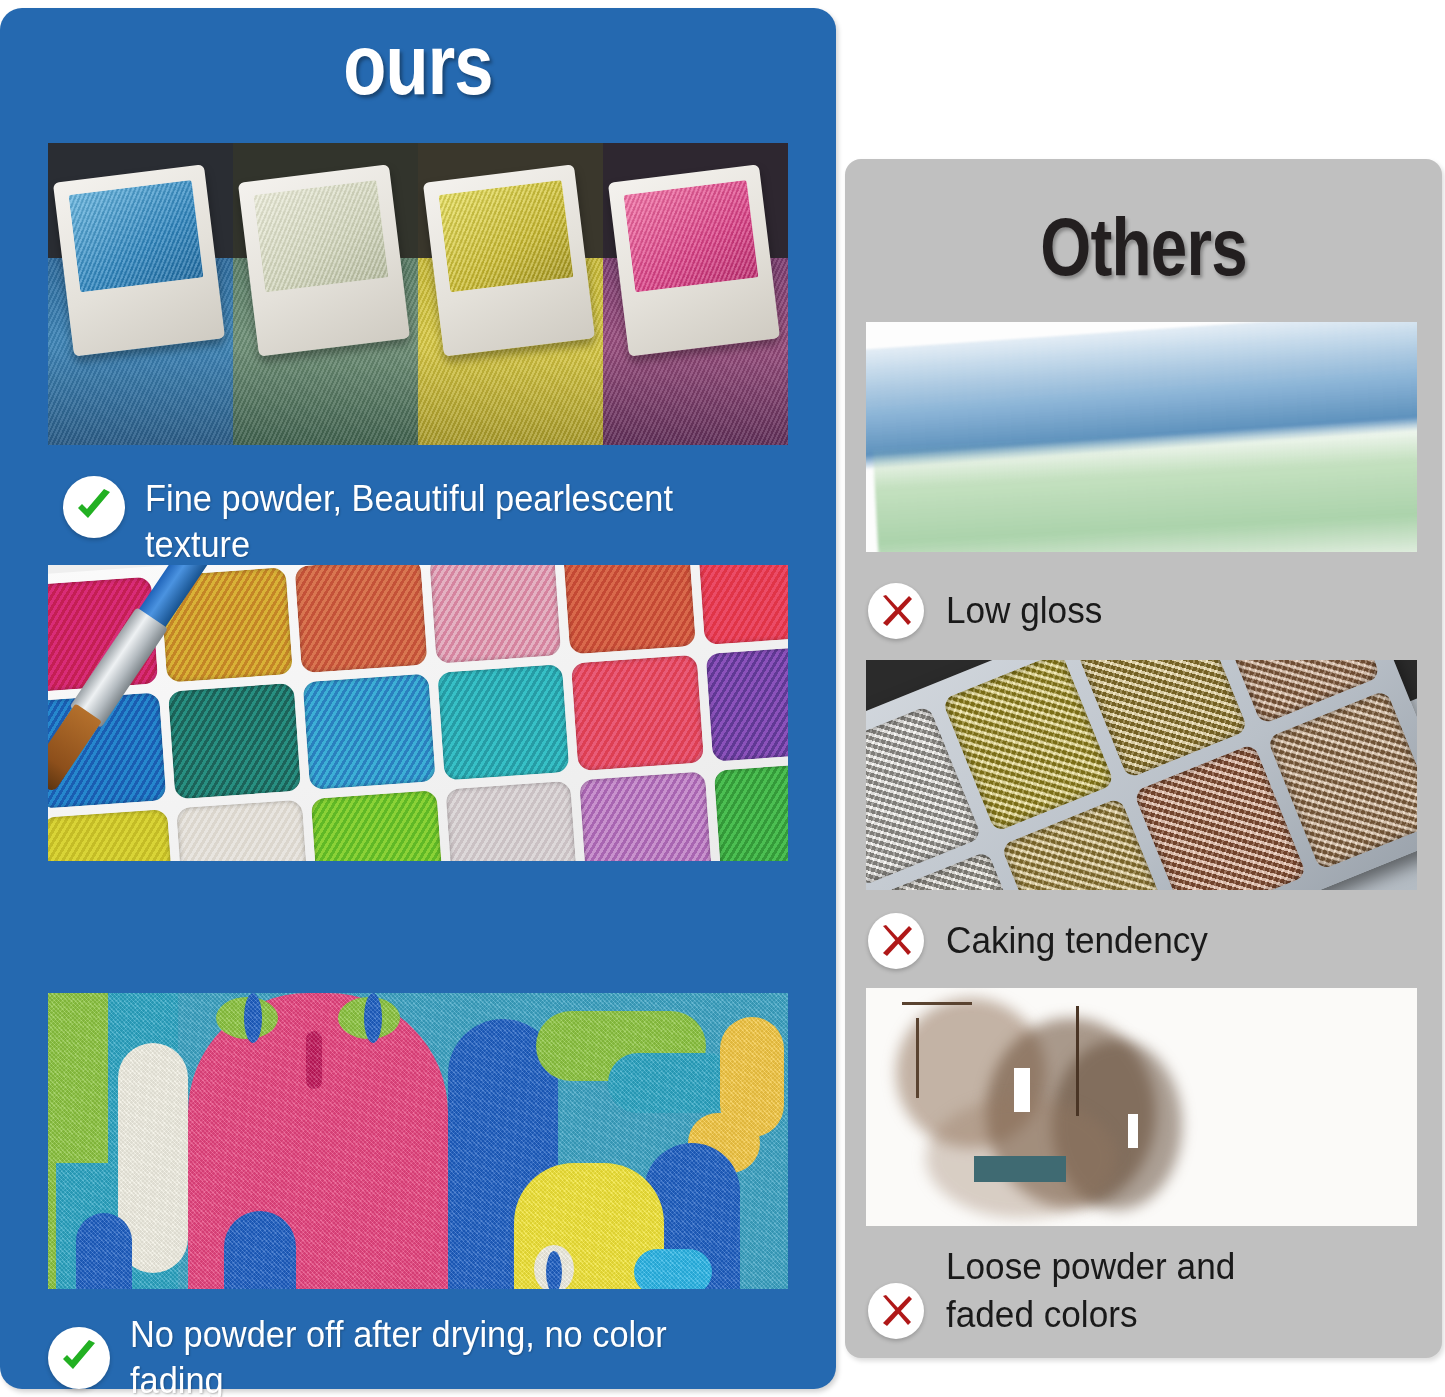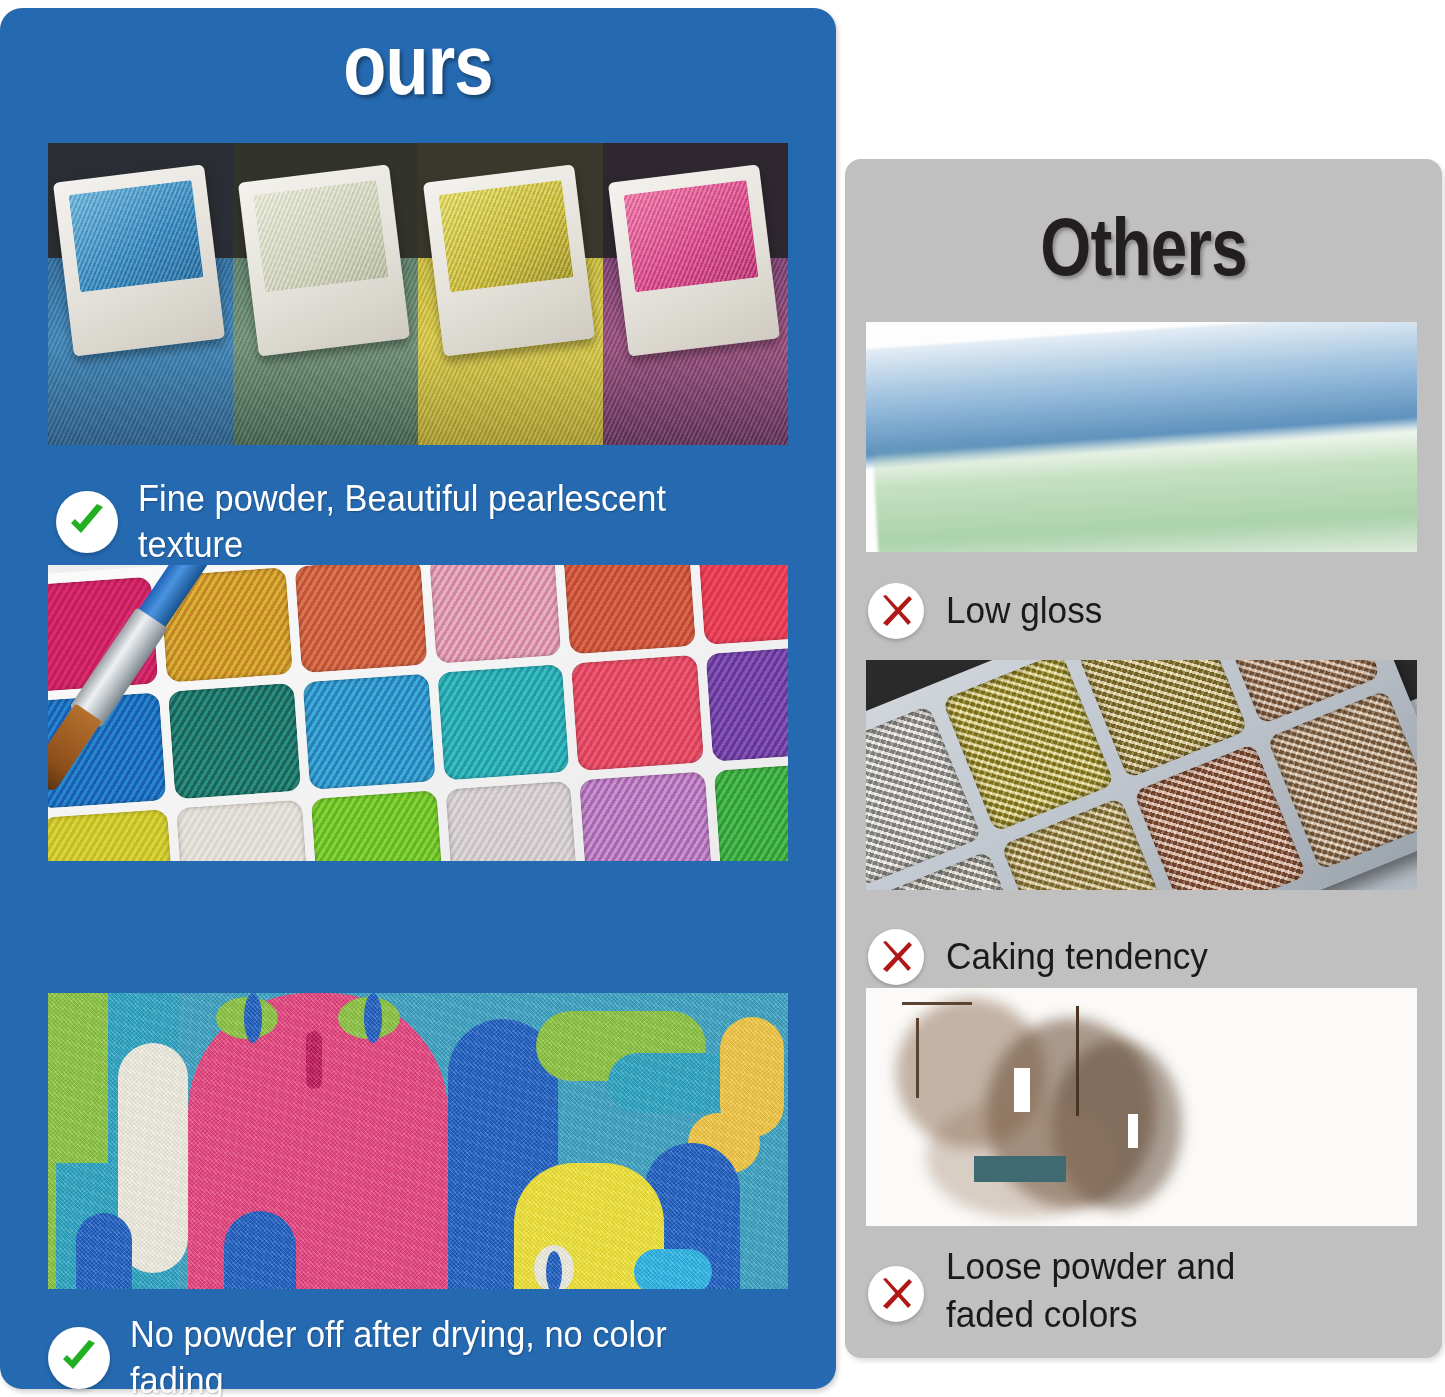--- a/index.html
+++ b/index.html
@@ -268,27 +268,27 @@
     color: #1a1a1a;
     font-family: "Liberation Sans Narrow", "Liberation Sans", sans-serif;
     font-size: 37px;
     line-height: 48px;
     white-space: pre-line;
     transform: scaleX(0.95);
     transform-origin: 0 50%;
   }
   .badge-sm { width: 56px; height: 56px; }
 
-  #feature-1 { left: 56px; top: 468px; width: 760px; align-items: center; }
+  #feature-1 { left: 63px; top: 468px; width: 760px; }
   #feature-2 { left: 48px; top: 884px; width: 760px; }
   #feature-3 { left: 48px; top: 1304px; width: 760px; align-items: center; }
 
   #con-1 { left: 868px; top: 583px; width: 540px; align-items: center; }
-  #con-2 { left: 868px; top: 913px; width: 540px; align-items: center; margin-top: 16px; }
-  #con-3 { left: 868px; top: 1243px; width: 540px; align-items: center; }
+  #con-2 { left: 868px; top: 913px; width: 540px; align-items: center; }
+  #con-3 { left: 868px; top: 1243px; width: 540px; align-items: flex-end; }
 </style>
 </head>
 <body>
 
 <div id="ours-panel">
 
   <div id="ours-title">ours</div>
 
   <div class="photo" id="photo-pans">
     <div class="pan-col" id="pc1">

